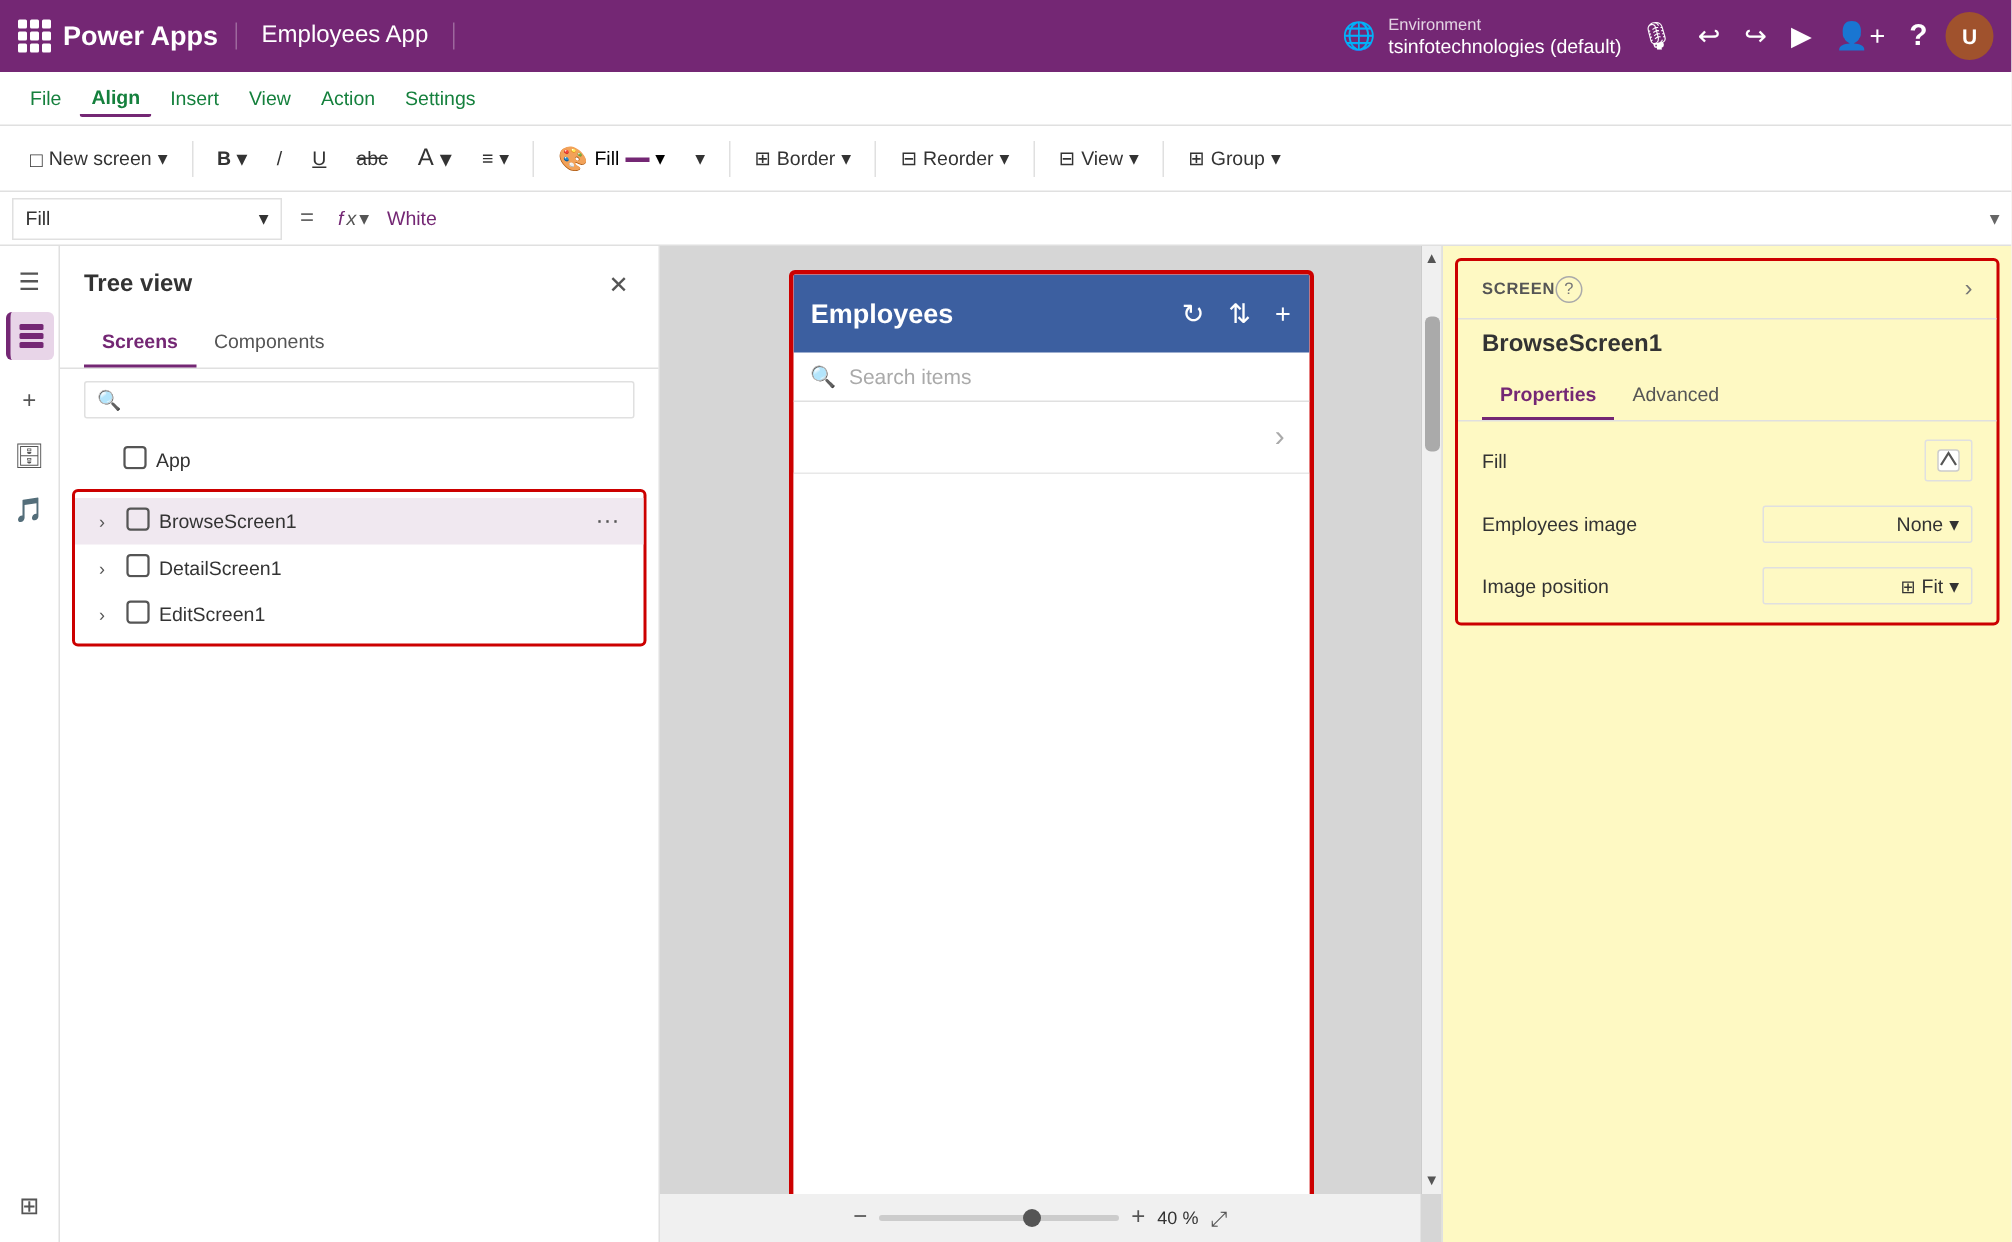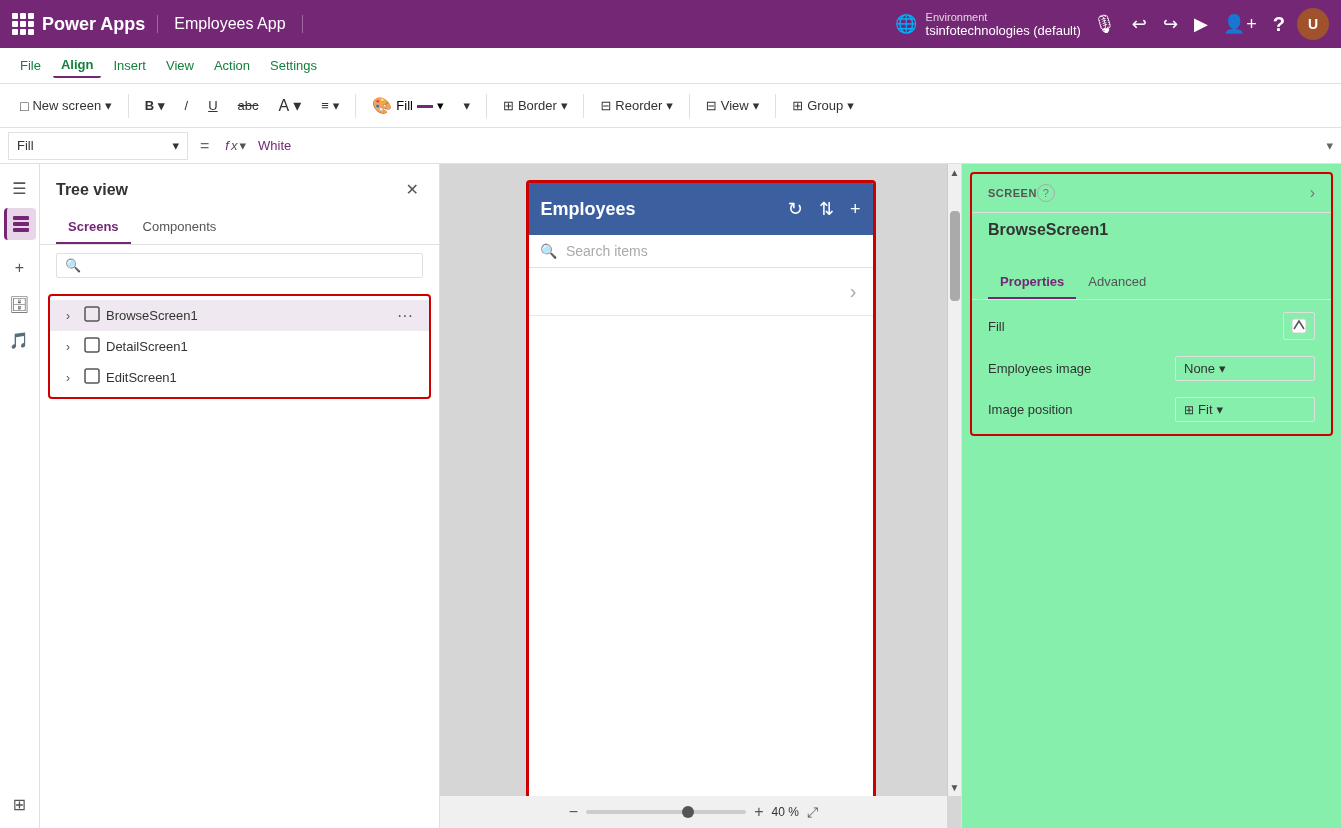--- a/index.html
+++ b/index.html
@@ -219,49 +219,48 @@
       width: 160px; height: 4px; background: #ccc; border-radius: 2px;
       position: relative;
     }
     .zoom-thumb { position: absolute; top: -4px; left: 60%; width: 12px; height: 12px; background: #555; border-radius: 50%; }
     .zoom-label { font-size: 12px; color: #333; }
     .zoom-expand { cursor: pointer; color: #555; font-size: 14px; }
 
     
     .right-panel {
       width: 380px;
-      background: #86efac;
+      background: #fef9c3;
       border-left: 1px solid #e0e0e0;
       display: flex;
       flex-direction: column;
     }
     .right-header {
       display: flex; align-items: center; justify-content: space-between;
       padding: 10px 16px;
       border-bottom: 1px solid #e0e0e0;
     }
     .right-screen-label { font-size: 11px; font-weight: 600; color: #555; text-transform: uppercase; letter-spacing: 0.5px; }
     .right-help { color: #777; cursor: pointer; font-size: 14px; }
     .right-expand { color: #777; cursor: pointer; font-size: 16px; }
     .right-section-name { font-size: 16px; font-weight: 600; padding: 8px 16px; color: #333; }
     .right-tabs { display: flex; padding: 0 16px; border-bottom: 1px solid #e0e0e0; }
     .right-tab {
       padding: 8px 12px; cursor: pointer; font-size: 13px; color: #555;
       border-bottom: 2px solid transparent;
-      margin-top: 19px;
     }
     .right-tab.active { color: #742774; border-bottom: 2px solid #742774; font-weight: 600; }
     .right-props { padding: 12px 16px; display: flex; flex-direction: column; gap: 16px; }
     .right-prop { display: flex; align-items: center; justify-content: space-between; }
     .right-prop-label { font-size: 13px; color: #333; }
     .right-prop-control {
       display: flex; align-items: center; gap: 4px;
       border: 1px solid #e0e0e0; border-radius: 2px;
       padding: 4px 8px; min-width: 140px; cursor: pointer;
-      font-size: 13px; color: #333; justify-content: flex-start;
+      font-size: 13px; color: #333; justify-content: flex-end;
     }
     .right-fill-btn {
       width: 32px; height: 28px;
       border: 1px solid #e0e0e0; border-radius: 2px;
       display: flex; align-items: center; justify-content: center;
       cursor: pointer;
     }
 
     
     .outline-wrapper {
@@ -422,20 +421,29 @@
       <div class="tree-tab">Components</div>
     </div>
     <div class="tree-search">
       <div class="tree-search-box">
         <span style="color:#aaa">🔍</span>
       </div>
     </div>
 
     <div class="tree-items">
 
+      <div class="tree-item" style="padding-left:24px">
+        <span class="tree-chevron"></span>
+        <span style="font-size:14px;color:#555">
+          <svg width="16" height="16" viewBox="0 0 16 16" fill="none">
+            <rect x="1" y="1" width="14" height="14" rx="2" stroke="#555" stroke-width="1.5" fill="none"></rect>
+          </svg>
+        </span>
+        <span class="tree-label">App</span>
+      </div>
 
       <div class="tree-section">
 
         <div class="tree-item selected">
           <span class="tree-chevron" style="font-size:12px">›</span>
           <span>
             <svg width="16" height="16" viewBox="0 0 16 16" fill="none">
               <rect x="1" y="1" width="14" height="14" rx="2" stroke="#555" stroke-width="1.5" fill="none"></rect>
             </svg>
           </span>

